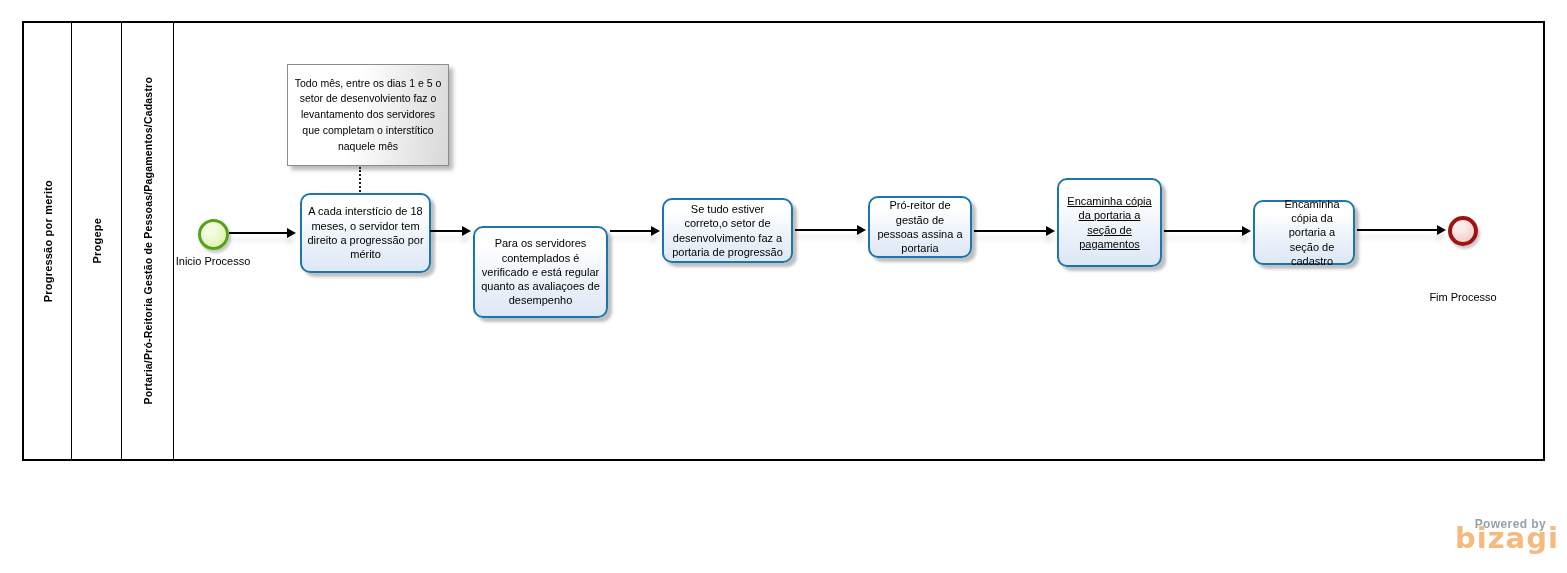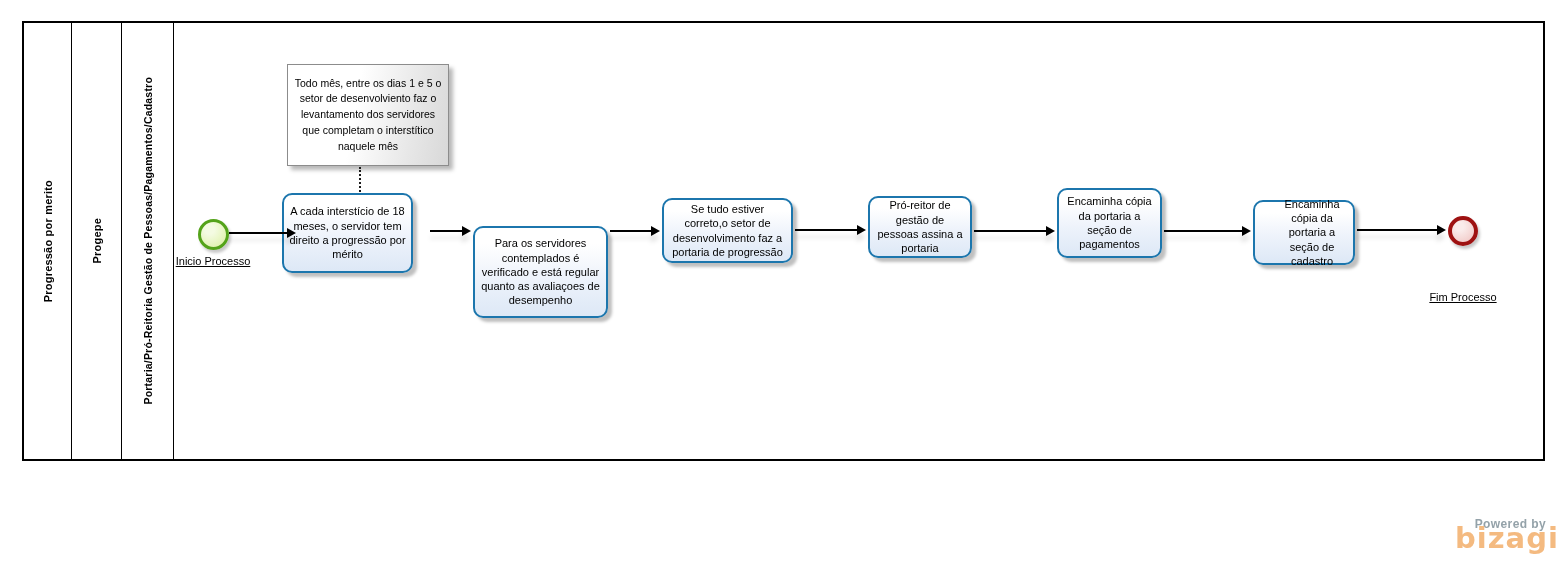--- a/index.html
+++ b/index.html
@@ -54,40 +54,40 @@
     background:radial-gradient(circle at 35% 30%, #f4fbe2 20%, #e2f3b4 75%, #d5ecA0 100%);
     box-shadow:2px 3px 3px rgba(0,0,0,0.22);
   }
   .event-end {
     left:1448px; top:216px; width:30px; height:30px;
     border:4px solid #9e1212;
     background:radial-gradient(circle at 35% 30%, #faeceb 20%, #f2cdcb 80%, #eec2c0 100%);
     box-shadow:2px 3px 3px rgba(0,0,0,0.22);
   }
   .event-label {
-    position:absolute; width:110px; text-align:center; font-size:11px;text-decoration:underline;
+    position:absolute; width:110px; text-align:center; font-size:11px;
   }
   .label-start { left:158px; top:255px; }
   .label-end   { left:1408px; top:255px;margin-top:36px; }
 
   
   .task {
     position:absolute;
     border:2px solid #1c76ad; border-radius:10px;
     background:linear-gradient(to bottom,#ffffff 18%,#eef3fb 55%,#dde8f6 100%);
     box-shadow:4px 4px 3px rgba(0,0,0,0.25);
     display:flex; align-items:center; justify-content:center;
     text-align:center; font-size:11px; line-height:1.3;
     padding:3px 5px;
   }
-  .task-1 { left:282px;  top:193px; width:131px; height:80px; }
+  .task-1 { left:300px;  top:193px; width:131px; height:80px; }
   .task-2 { left:473px;  top:186px; width:135px; height:92px;margin-top:40px; }
   .task-3 { left:662px;  top:198px; width:131px; height:65px; }
   .task-4 { left:868px;  top:196px; width:104px; height:62px; }
-  .task-5 { left:1057px; top:188px; width:105px; height:70px; }
+  .task-5 { left:1057px; top:178px; width:105px; height:89px;text-decoration:underline; }
   .task-6 { left:1253px; top:200px; width:102px; height:65px;padding-left:21px; }
 
   
   .flow {
     position:absolute; height:0; border-top:2px solid #000;
     filter:drop-shadow(0 7px 2px rgba(0,0,0,0.10));
   }
   .flow::after {
     content:''; position:absolute; right:-9px; top:-6px;
     width:0; height:0;

